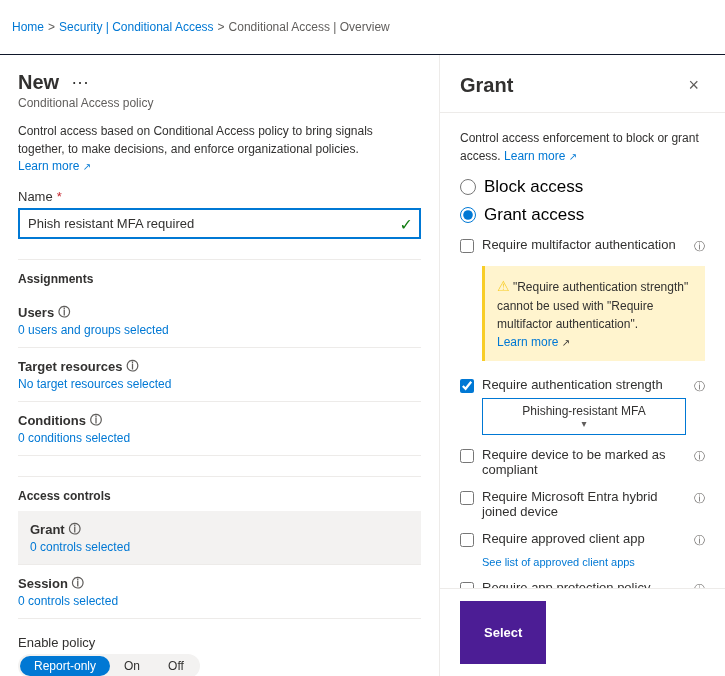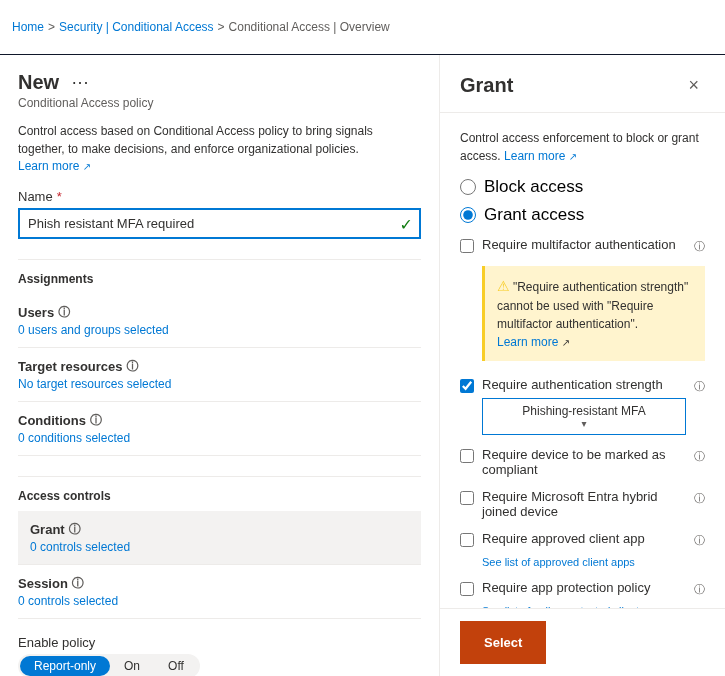--- a/index.html
+++ b/index.html
@@ -63,21 +63,21 @@
 
     .warning-box { background: #fff4ce; border-left: 3px solid #f8cd27; padding: 10px 12px; margin: 8px 0 16px 22px; font-size: 12px; color: #323130; line-height: 1.5; }
     .warning-icon { color: #f8cd27; font-size: 14px; }
 
     .dropdown-select { display: flex; align-items: center; justify-content: space-between; border: 1px solid #0078d4; padding: 5px 8px; font-size: 12px; color: #323130; cursor: pointer; background: #fff; margin-top: 4px; margin-left: 22px; min-width: 160px; }
     .dropdown-arrow { font-size: 10px; color: #605e5c; }
 
     .sub-link { font-size: 11px; color: #0078d4; cursor: pointer; margin-top: 10px; display: block; }
 
     .panel-footer { padding: 12px 20px; border-top: 1px solid #edebe9; flex-shrink: 0; }
-    .select-btn { background: #c2410c; color: #fff; border: none; padding: 14px 24px; font-size: 13px; cursor: pointer; font-weight: 600; }
+    .select-btn { background: #4c1d95; color: #fff; border: none; padding: 24px 24px; font-size: 13px; cursor: pointer; font-weight: 600; }
 
     .dots-btn { background: none; border: none; font-size: 18px; cursor: pointer; color: #323130; padding: 0 4px; }
 
     .toggle-container { display: flex; align-items: center; background: #f3f2f1; border-radius: 20px; padding: 2px; gap: 0; width: fit-content; }
     .t-option { padding: 3px 14px; border-radius: 18px; font-size: 12px; cursor: pointer; border: none; background: transparent; color: #323130; }
     .t-option.selected { background: #0078d4; color: #fff; }
   </style>
 </head>
 <body>
 

